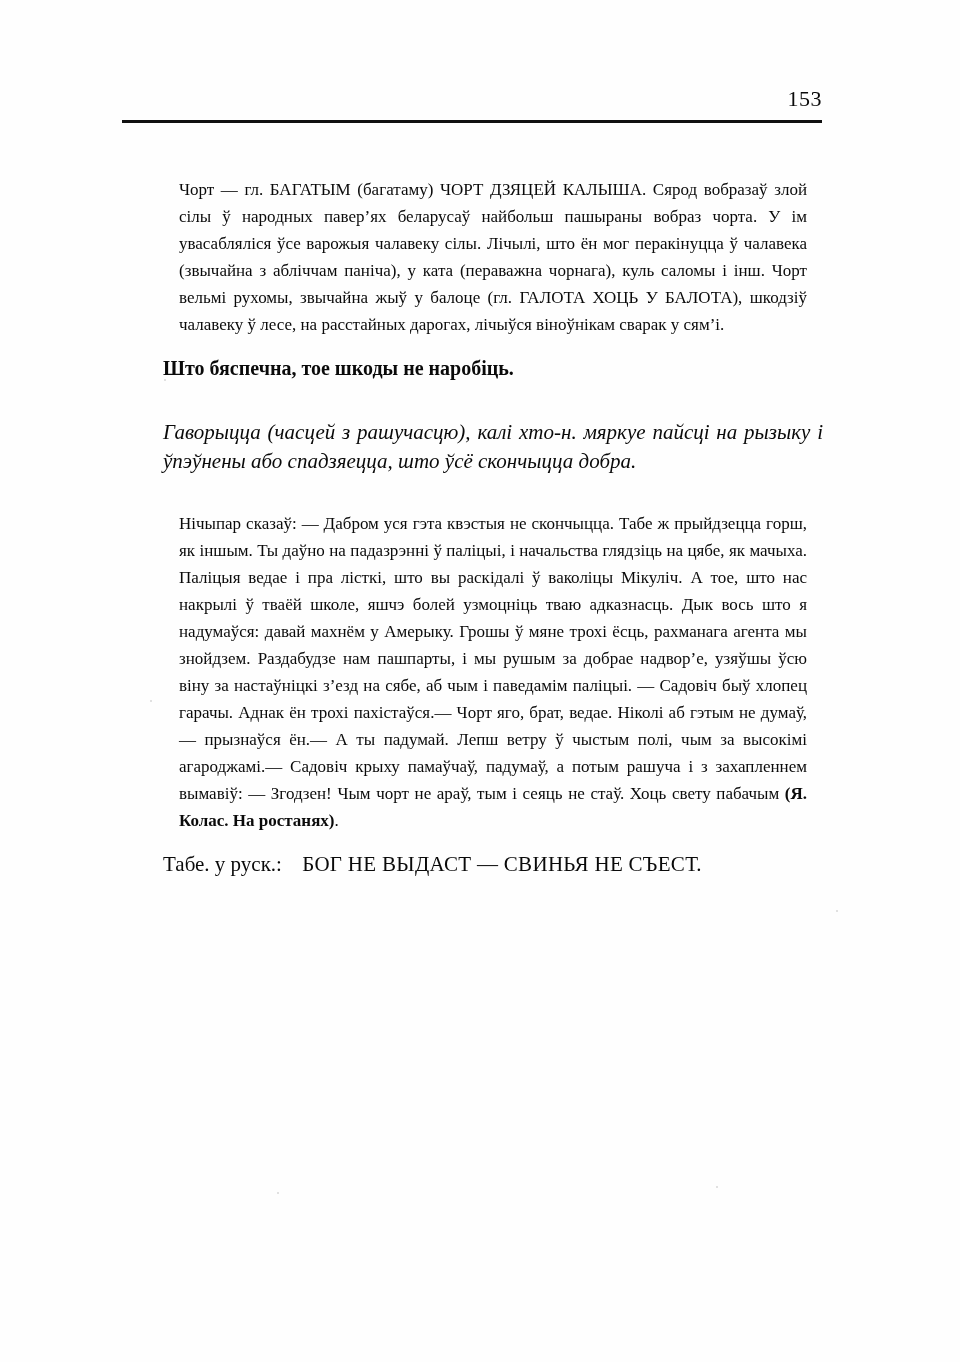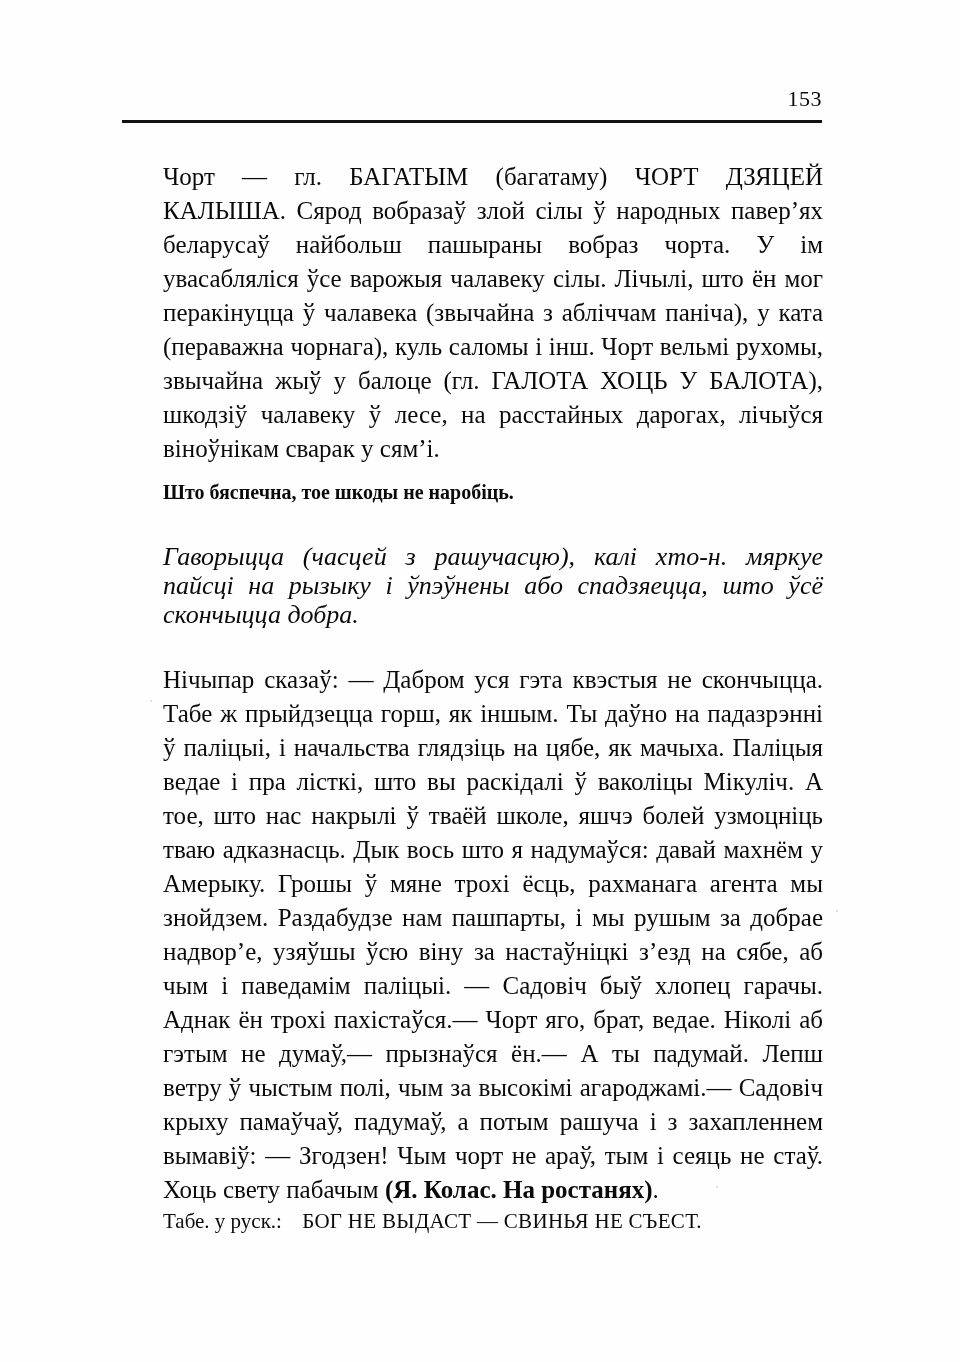--- a/index.html
+++ b/index.html
@@ -57,23 +57,23 @@
   .entry-title {
     font-size: 21.5px;
     line-height: 28px;
     font-weight: bold;
     letter-spacing: 0.4px;
     margin: 0 0 34px 0;
     font-family: "Liberation Serif", "DejaVu Serif", serif;
   }
 
   p.body {
-    margin: 0;
-    font-size: 25px;
-    line-height: 34px;
+    margin: 16px;
+    font-size: 17px;
+    line-height: 27px;
     text-align: justify;
     text-justify: inter-word;
     font-family: "Liberation Serif", "DejaVu Serif", serif;
     hyphens: manual;
   }
 
   .para-def {
     margin-bottom: 30px;
   }
 
@@ -81,21 +81,21 @@
     font-weight: bold;
     font-size: 20px;
     line-height: 28px;
     margin: 12px 0 36px 0;
     text-align: left;
     font-family: "Liberation Serif", "DejaVu Serif", serif;
   }
 
   .gloss {
     font-style: italic;
-    font-size: 26px;
+    font-size: 21px;
     line-height: 29px;
     margin: 0 0 34px 0;
     text-align: justify;
     font-family: "Liberation Serif", "DejaVu Serif", serif;
   }
 
   .citation {
     margin: 0 0 44px 0;
   }
   .citation .src {

